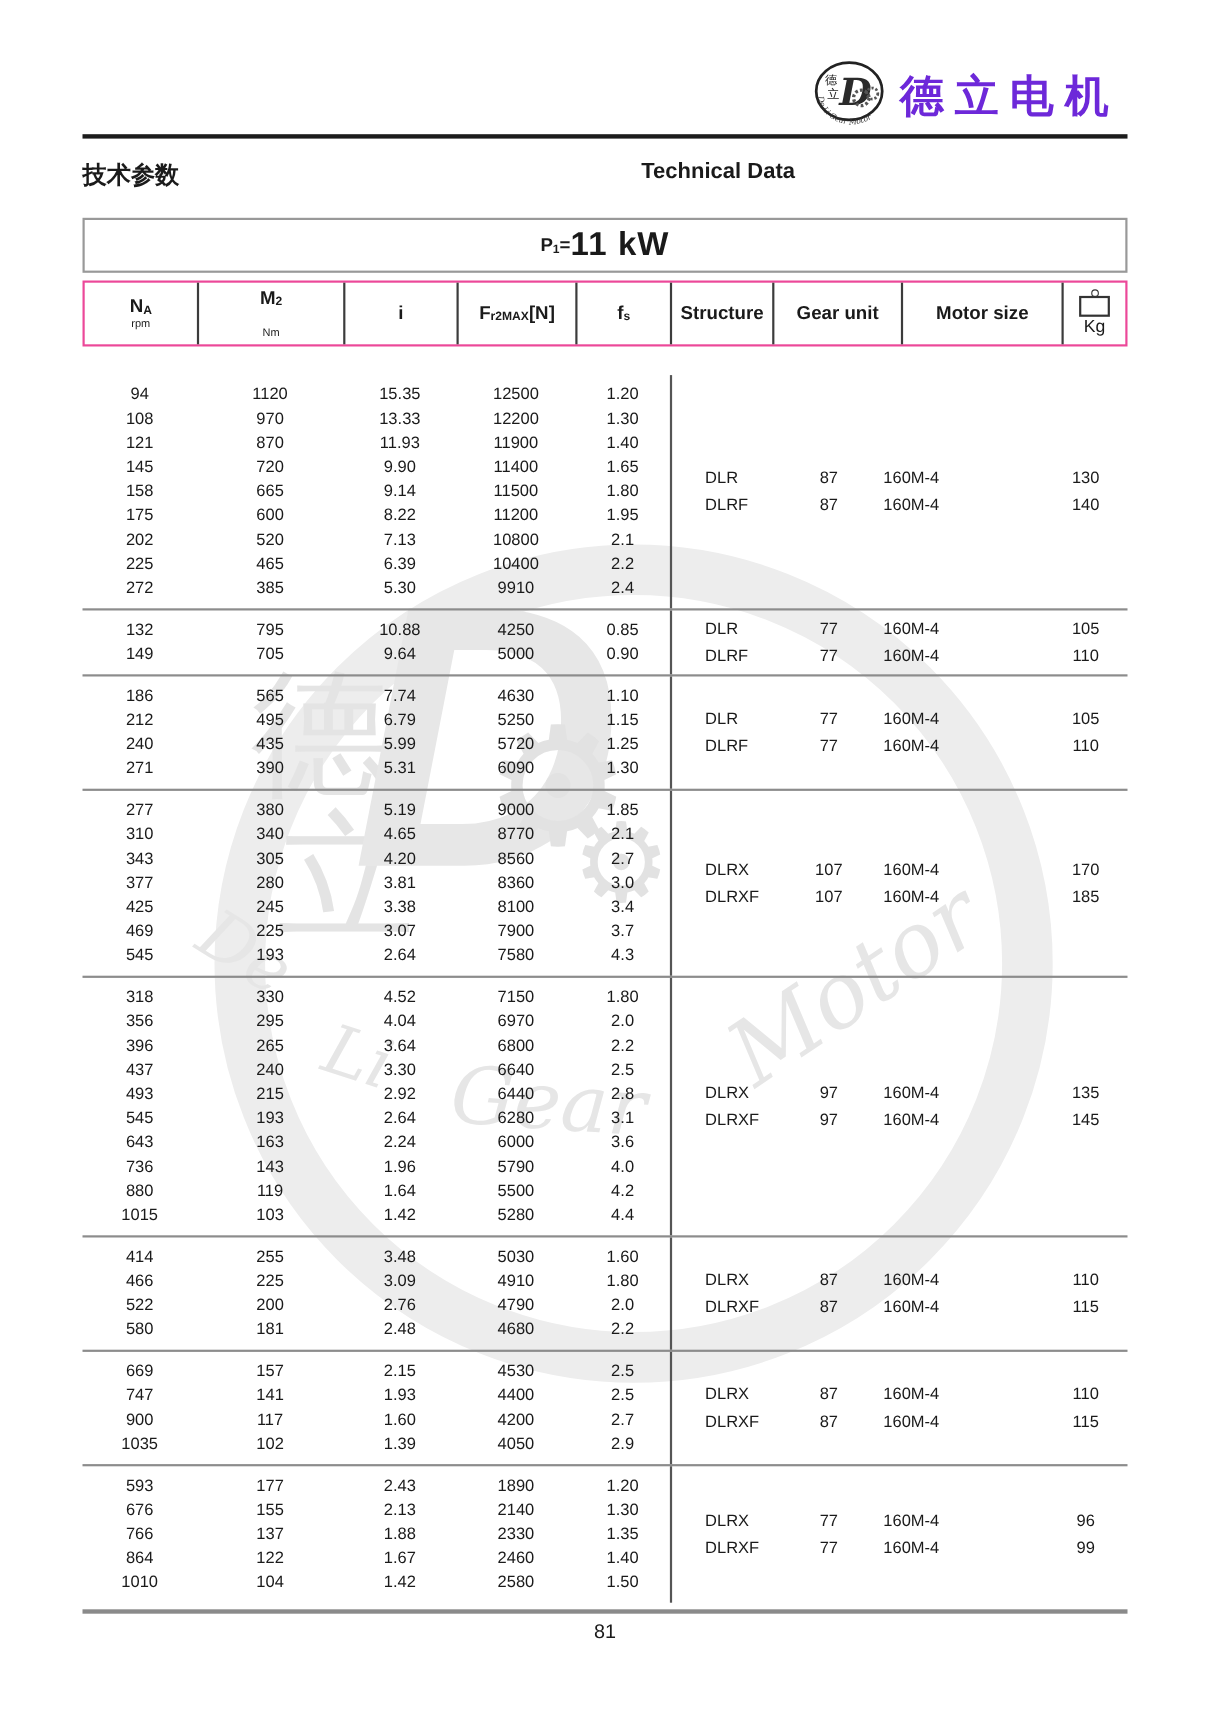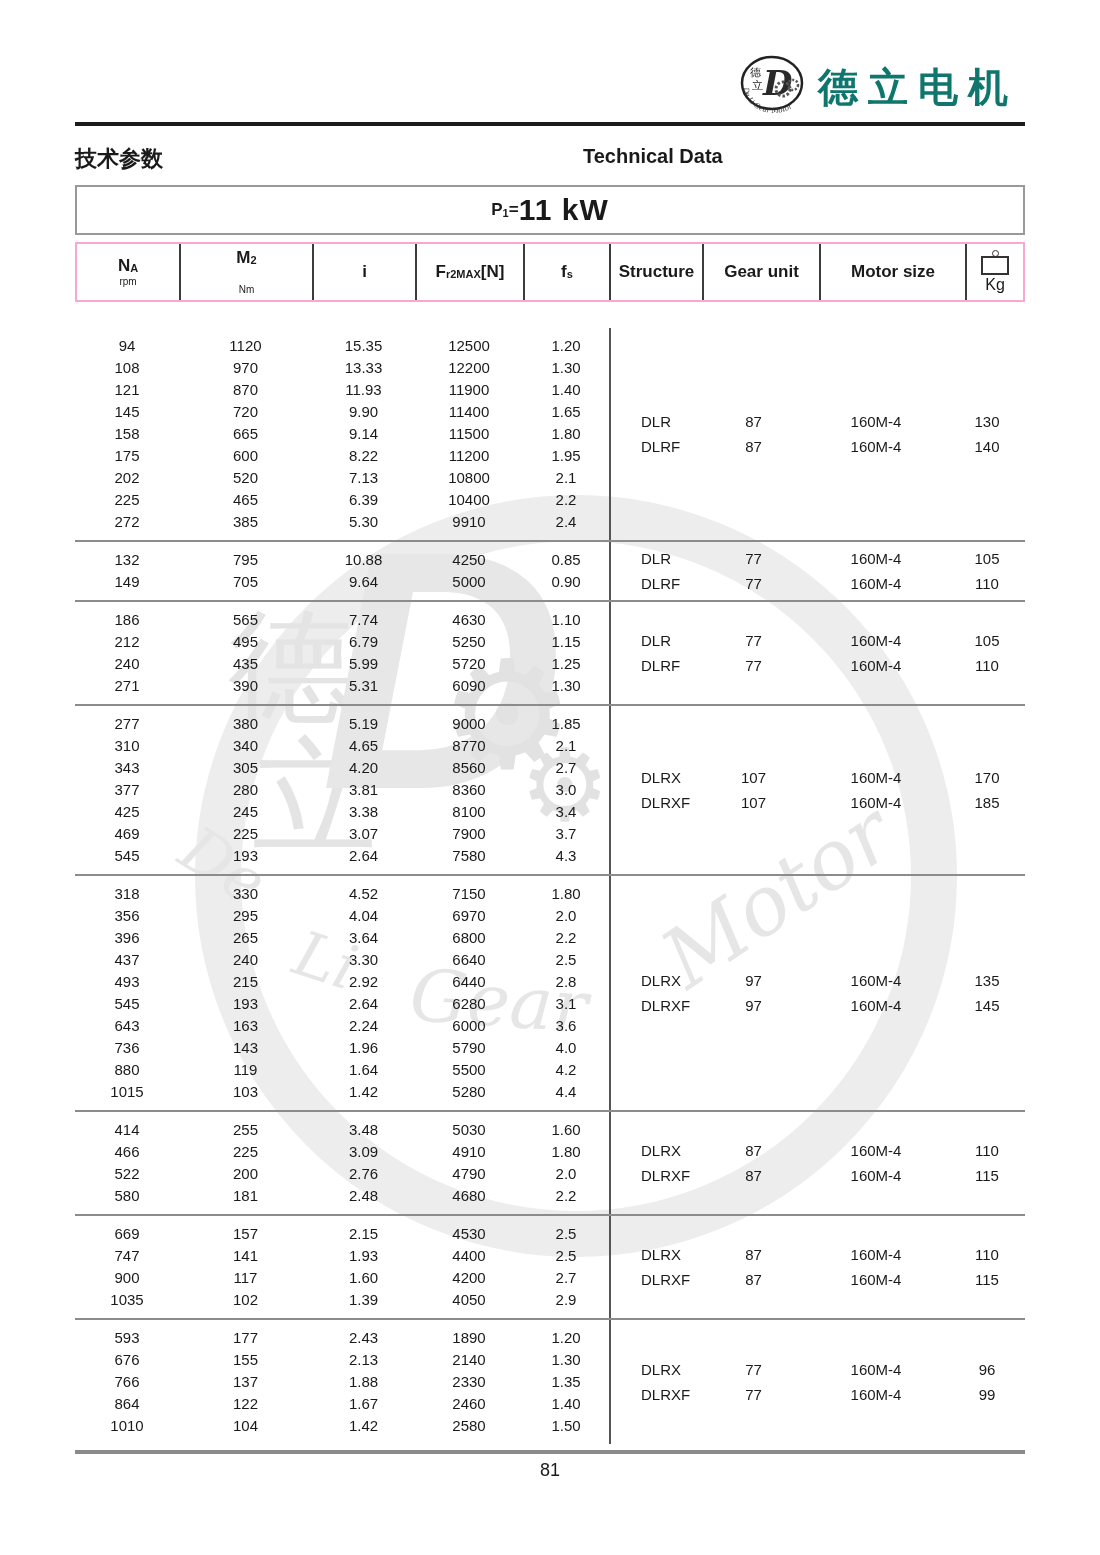--- a/index.html
+++ b/index.html
@@ -35,41 +35,41 @@
   .wm-w1{left:295px;top:930px;font-size:62px;transform:rotate(18deg);}
   .wm-w2{left:410px;top:965px;font-size:72px;transform:rotate(4deg);}
   .wm-w3{left:650px;top:855px;font-size:82px;transform:rotate(-34deg);}
 
   
   .brand-row{position:relative;height:122px;}
   .logo-mark{position:absolute;left:738px;top:52px;}
   .brand-name{
     position:absolute;left:818px;top:60px;width:212px;
     font-family:"DejaVu Serif", serif;font-weight:bold;
-    font-size:40px;letter-spacing:10px;white-space:nowrap;color:#0f766e;
+    font-size:40px;letter-spacing:10px;white-space:nowrap;color:#6d28d9;
   }
   .top-rule{margin:0 75px;height:4px;background:#1c1c1c;}
 
   .titles-row{position:relative;margin:18px 75px 0;height:28px;}
   .title-cn{font-size:22px;font-weight:bold;}
   .title-en{position:absolute;left:508px;top:1px;font-size:20px;font-weight:bold;}
 
   .power-box{
-    margin:13px 75px 0;height:46px;
+    margin:26px 75px 0;height:46px;
     border:2px solid #999;
     display:flex;align-items:center;justify-content:center;
   }
   .power-box .p-small{font-size:17px;font-weight:bold;}
   .power-box sub{font-size:11px;font-weight:bold;vertical-align:-2px;}
   .power-box .p-big{font-size:30px;font-weight:bold;letter-spacing:1px;}
 
   
   .thead{
     margin:7px 75px 0;height:56px;
-    border:2px solid #f9a8d4;
+    border:2px solid #ec4899;
     display:flex;
   }
   .th{
     border-right:2px solid #3c3c3c;
     display:flex;flex-direction:column;align-items:center;justify-content:center;
     font-weight:bold;font-size:17px;line-height:1.15;
     box-sizing:border-box;
   }
   .th:last-child{border-right:none;}
   .th .unit{font-weight:normal;font-size:10px;}
@@ -87,21 +87,21 @@
   .block{display:flex;}
   .block-left{width:534px;padding:7px 0;}
   .drow{display:flex;line-height:22px;font-size:15px;}
   .drow .c{text-align:center;}
   .c0{width:104px;}.c1{width:133px;}.c2{width:103px;}.c3{width:108px;}.c4{width:86px;}
   .block-right{flex:1;border-left:2px solid #555;display:flex;align-items:center;}
   .struct-rows{width:100%;}
   .srow{display:flex;line-height:25px;font-size:15px;}
   .s-structure{width:93px;box-sizing:border-box;padding-left:30px;}
   .s-gear{width:99px;text-align:center;}
-  .s-motor{width:146px;text-align:center;}
+  .s-motor{width:146px;text-align:left;}
   .s-weight{flex:1;text-align:center;}
   .block-sep{height:2px;background:#8c8c8c;}
 
   
   .footer-rule{margin:6px 75px 0;height:4px;background:#8a8a8a;}
   .page-number{margin-top:6px;text-align:center;font-size:18px;}
 </style>
 </head>
 <body>
 

